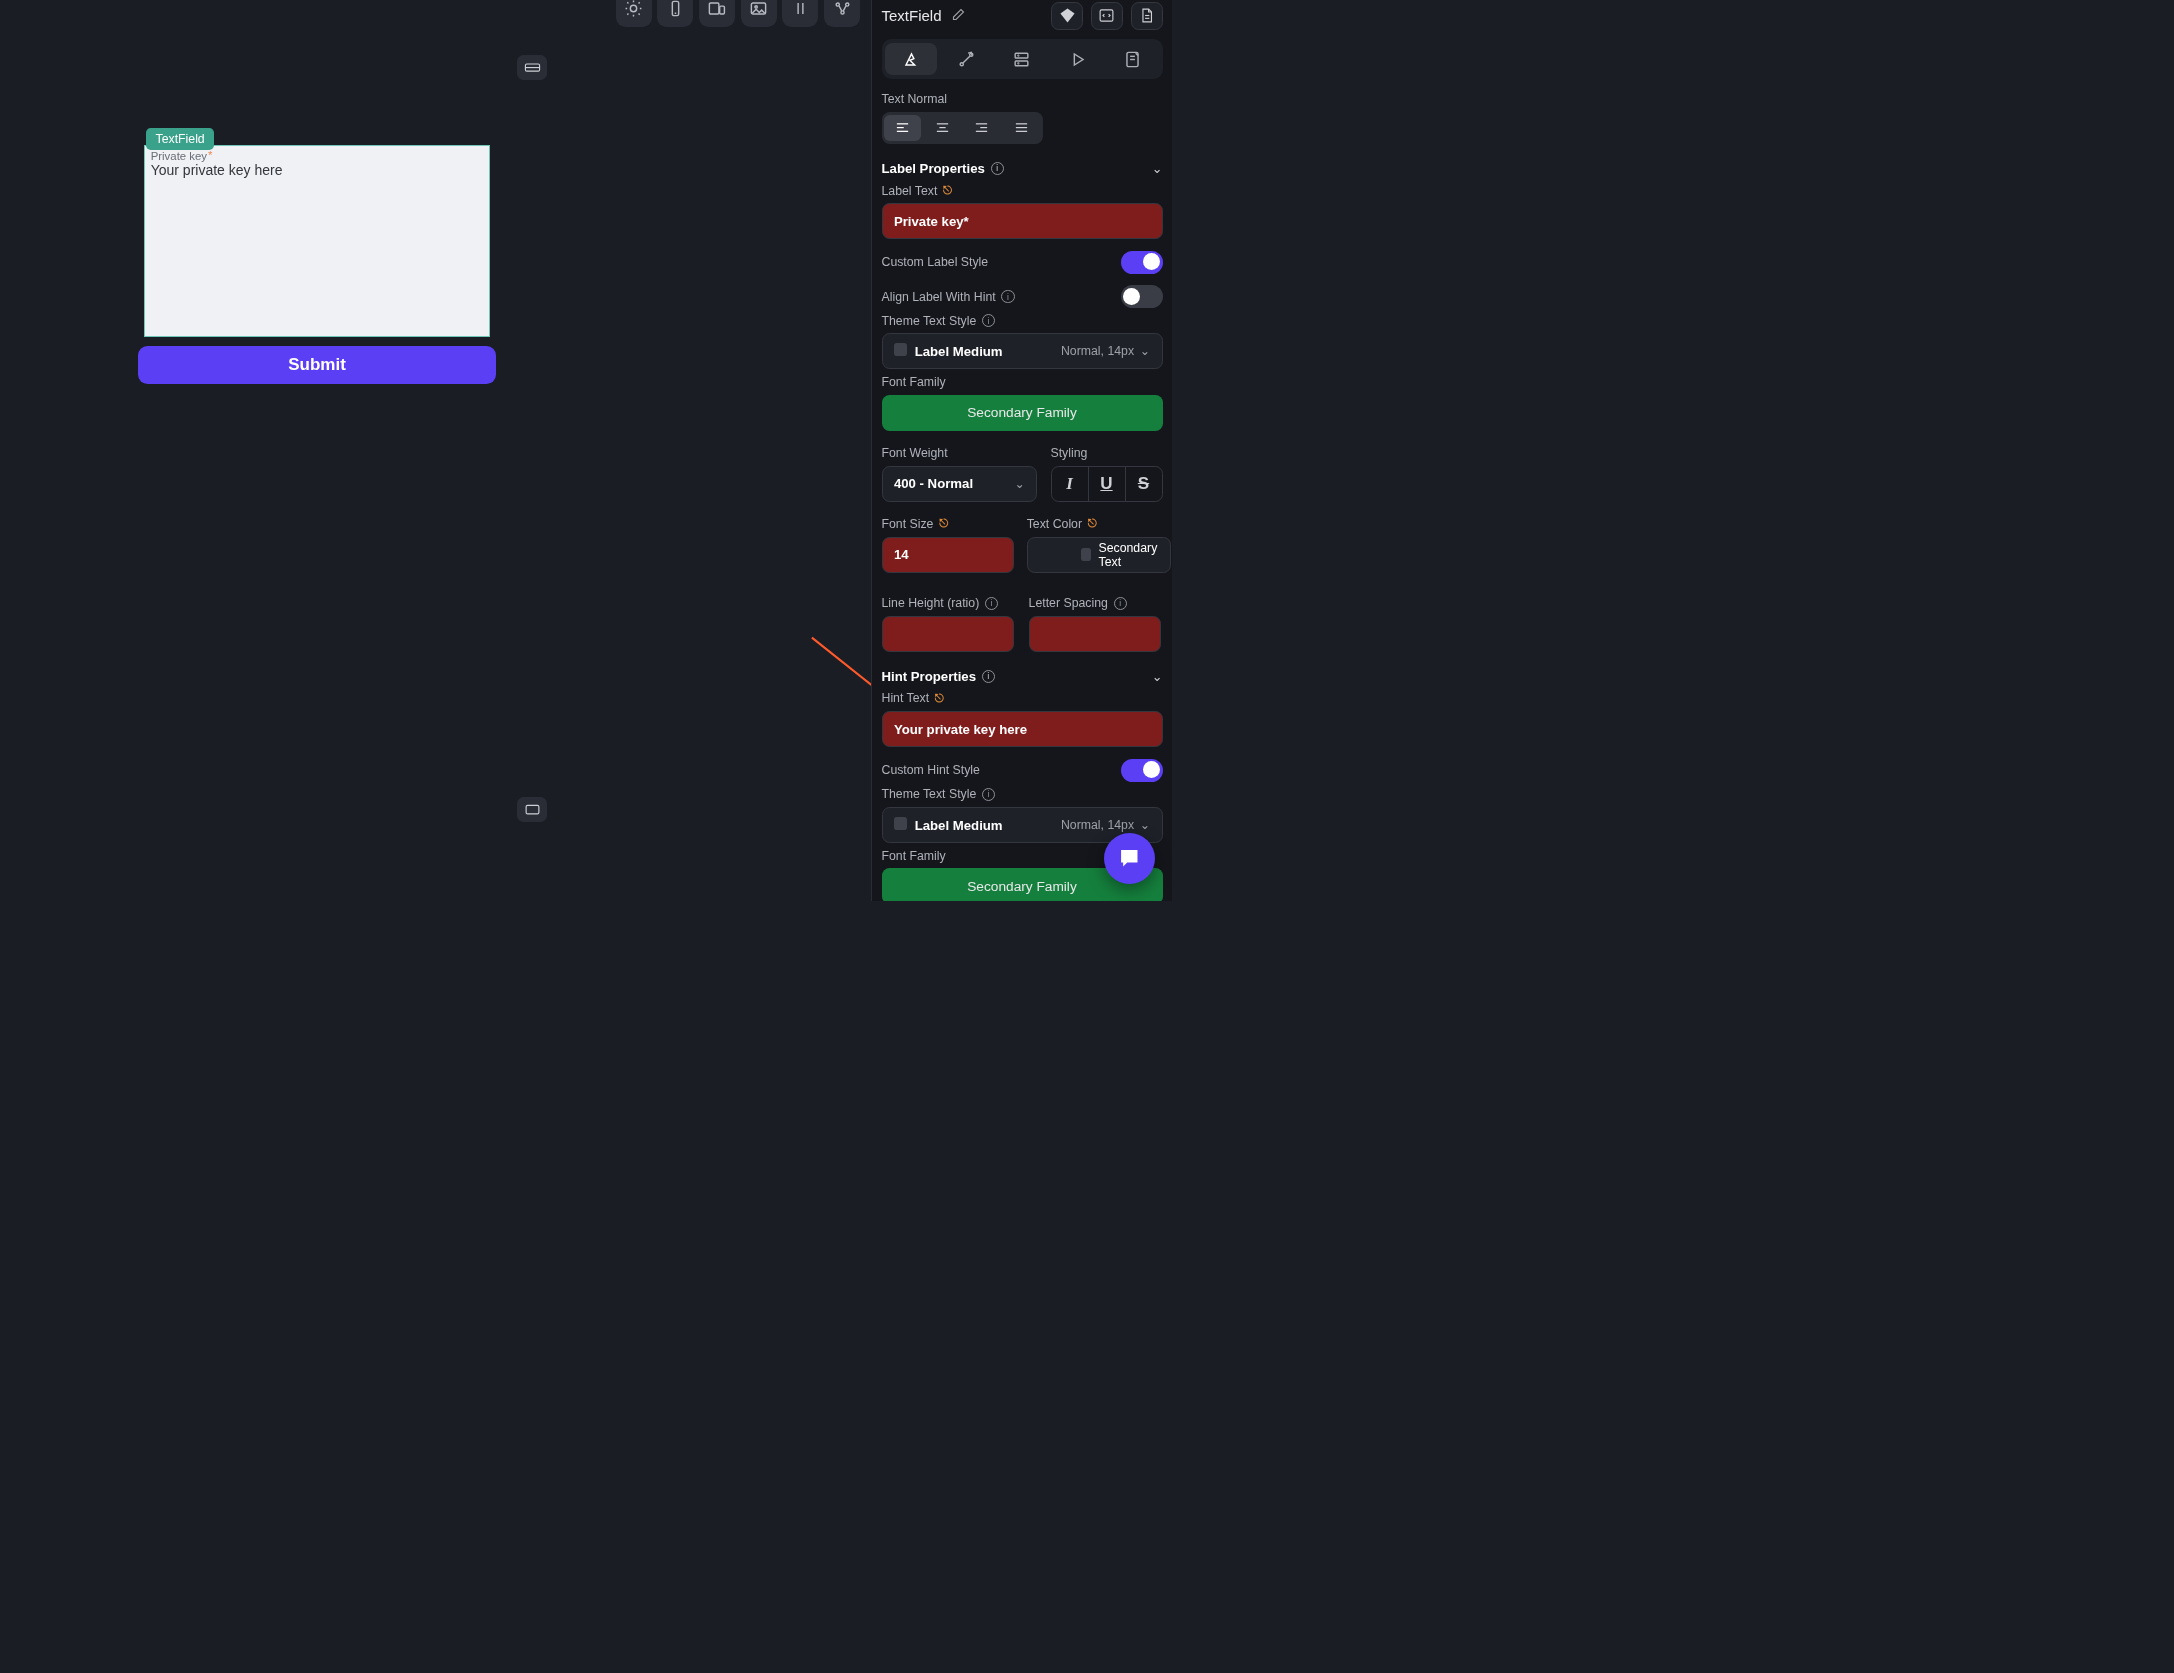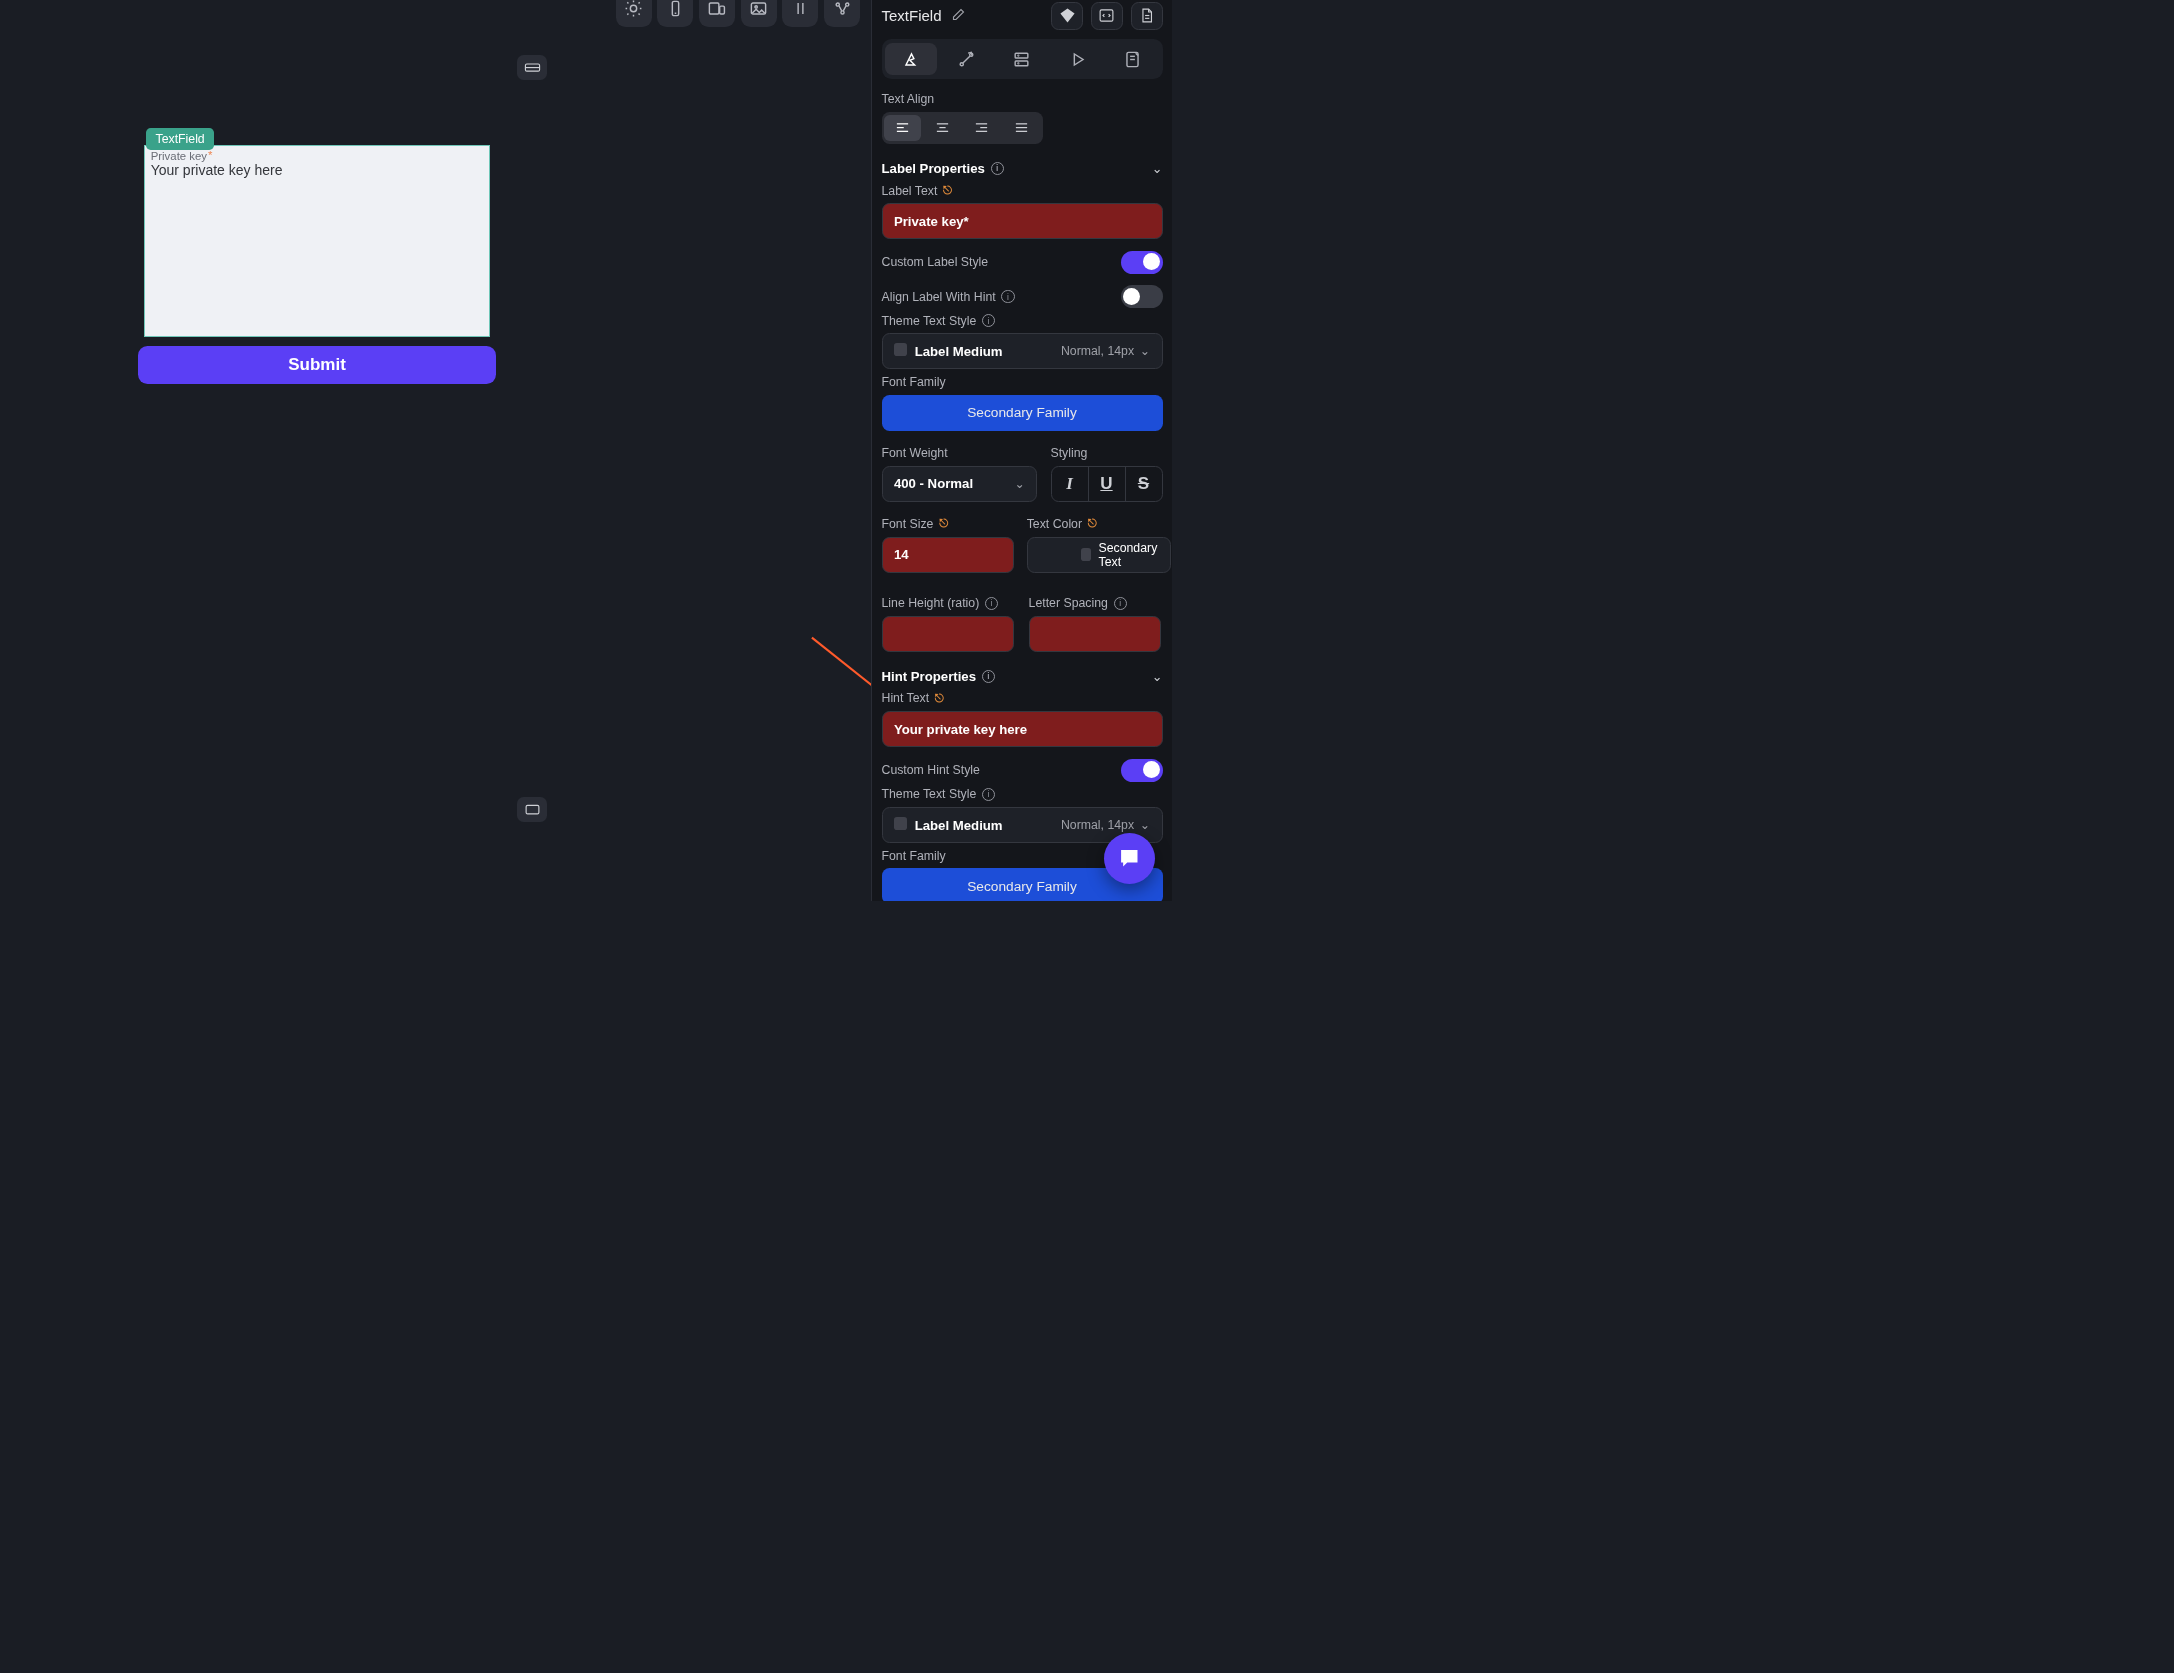--- a/index.html
+++ b/index.html
@@ -208,21 +208,21 @@
     background:#1e2128;
     border:0.9px solid #34373f;
     border-radius:7.6px;
     display:flex; align-items:center; justify-content:space-between;
     padding:0 11.4px; font-size:13.2px; font-weight:600; color:#fff; cursor:pointer;
   }
   .select .meta { color:#9fa1a8; font-weight:400; font-size:12.3px; display:flex; align-items:center; gap:5.7px;}
   .swatch { width:13.2px; height:13.2px; background:#40424b; border-radius:2.8px; display:inline-block; margin-right:7.6px; }
   .big-btn {
     width:100%; height:36px;
-    background:#1d4ed8;
+    background:#15803d;
     border-radius:7.6px;
     display:flex; align-items:center; justify-content:center;
     color:#e8e8ea; font-size:13.7px; font-weight:500; cursor:pointer;
   }
   .two-col { display:flex; gap:13.2px; }
   .two-col > div { flex:1; }
   .styling-grp {
     display:flex; border:0.9px solid #34373f; border-radius:7.6px; overflow:hidden;
   }
   .styling-grp .sbtn {
@@ -388,21 +388,21 @@
     <div class="tab">
         <svg viewBox="0 0 24 24">
           <rect x="5" y="3" width="14" height="18" rx="2"></rect>
           <line x1="9" y1="8" x2="15" y2="8"></line>
           <line x1="9" y1="12" x2="15" y2="12"></line>
           <path d="M16 4l3 3"></path>
         </svg>
       </div>
   </div>
 
-  <div class="lbl">Text Align</div>
+  <div class="lbl">Text Normal</div>
   <div class="segmented">
     <div class="seg active">
         <svg viewBox="0 0 24 18" stroke="#fff" stroke-width="2">
           <line x1="3" y1="3" x2="21" y2="3"></line>
           <line x1="3" y1="9" x2="14" y2="9"></line>
           <line x1="3" y1="15" x2="21" y2="15"></line>
         </svg>
       </div>
     <div class="seg">
         <svg viewBox="0 0 24 18" stroke="#cfd1d6" stroke-width="2">

